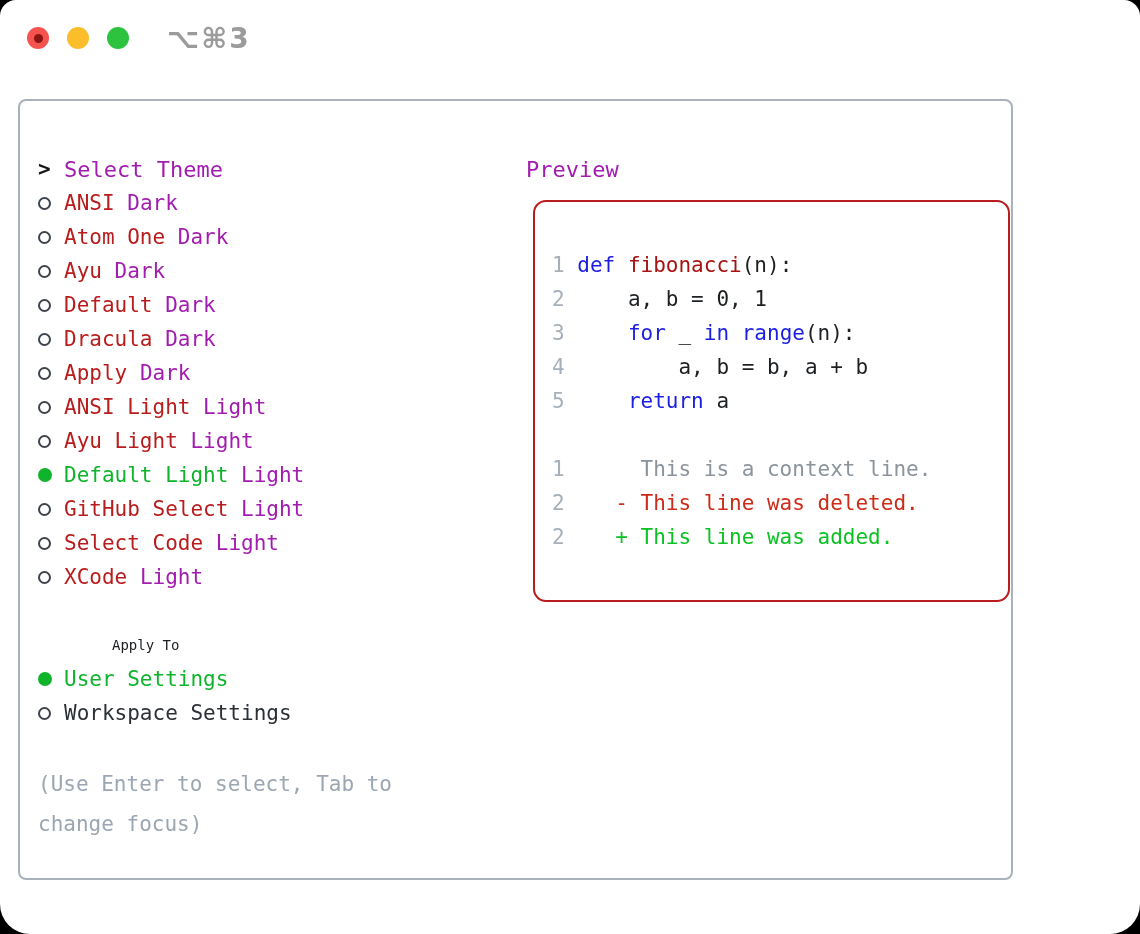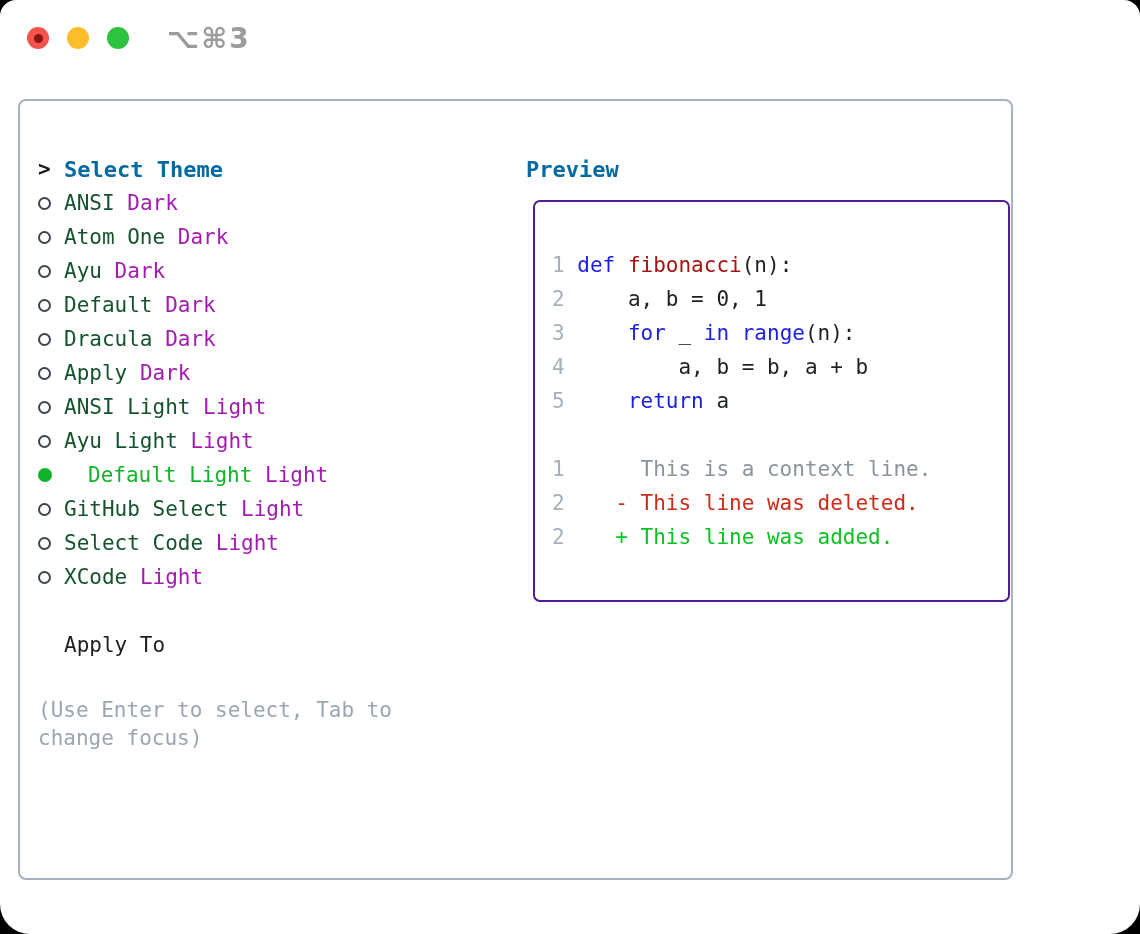--- a/index.html
+++ b/index.html
@@ -30,33 +30,33 @@
     border:2px solid #a9b2bc;border-radius:8px;background:#fff;box-sizing:border-box;
   }
   .col-left{position:absolute;left:18px;top:51px;width:440px;}
   .col-right{position:absolute;left:506px;top:51px;width:490px;}
   .row{display:flex;align-items:center;height:34px;font-size:21px;color:#2b3036;}
   .row.spacer{height:34px;}
   .marker-slot{width:26px;flex:0 0 26px;display:flex;align-items:center;}
   .circle{width:13px;height:13px;border-radius:50%;border:2px solid #3e444b;box-sizing:border-box;}
   .circle.sel{background:#10b42c;border-color:#10b42c;width:14px;height:14px;}
   .caret{font-weight:bold;color:#14161a;font-size:21px;}
-  .title{font-weight:bold;color:#0369a1;font-size:22px;text-align:center;}
-  .subtitle{color:#1b1e22;font-size:21px;}
-  .t-name{color:#14532d;}
-  .t-name.sel{color:#10b42c;margin-left:24px;}
+  .title{font-weight:normal;color:#a21caf;font-size:22px;text-align:center;}
+  .subtitle{color:#1b1e22;font-size:14px;margin-left:48px;}
+  .t-name{color:#b91c1c;}
+  .t-name.sel{color:#10b42c;}
   .t-variant{color:#a21caf;}
   .apply-label.sel{color:#10b42c;}
   .help{
-    margin-top:0;font-size:21px;line-height:28px;color:#9ba6b2;width:420px;
+    margin-top:0;font-size:21px;line-height:40px;color:#9ba6b2;width:420px;
   }
   
   .preview-box{
     margin-top:14px;margin-left:7px;width:477px;height:402px;box-sizing:border-box;
-    border:2px solid #4c1d95;border-radius:7px;background:#fff;overflow:hidden;
+    border:2px solid #b91c1c;border-radius:13px;background:#fff;overflow:hidden;
   }
   pre.code{
     margin:0;padding:46px 0 0 17px;font-family:"DejaVu Sans Mono",monospace;
     font-size:21px;line-height:34px;white-space:pre;
   }
   .ln{color:#a6b0ba;}
   .tk-p{color:#1d2023;}
   .tk-kw{color:#1b1fe0;}
   .tk-fn{color:#a81212;}
   .tk-ctx{color:#8b939c;}
@@ -126,20 +126,34 @@
             </span><span class="t-name">XCode</span>&nbsp;<span class="t-variant">Light</span></div>
         </div>
 
       <div class="row spacer"></div>
 
       <div class="row">
         <span class="marker-slot"></span>
         <span class="subtitle">Apply To</span>
       </div>
 
+      <div id="apply-list">
+          <div class="row">
+            <span class="marker-slot">
+              <span class="circle sel"></span>
+            </span>
+            <span class="apply-label sel">User Settings</span>
+          </div>
+          <div class="row">
+            <span class="marker-slot">
+              <span class="circle"></span>
+            </span>
+            <span class="apply-label">Workspace Settings</span>
+          </div>
+        </div>
 
       <div class="row spacer"></div>
 
       <div class="help">(Use Enter to select, Tab to change focus)</div>
     </div>
 
     <div class="col-right">
       <div class="row">
         <span class="title">Preview</span>
       </div>

